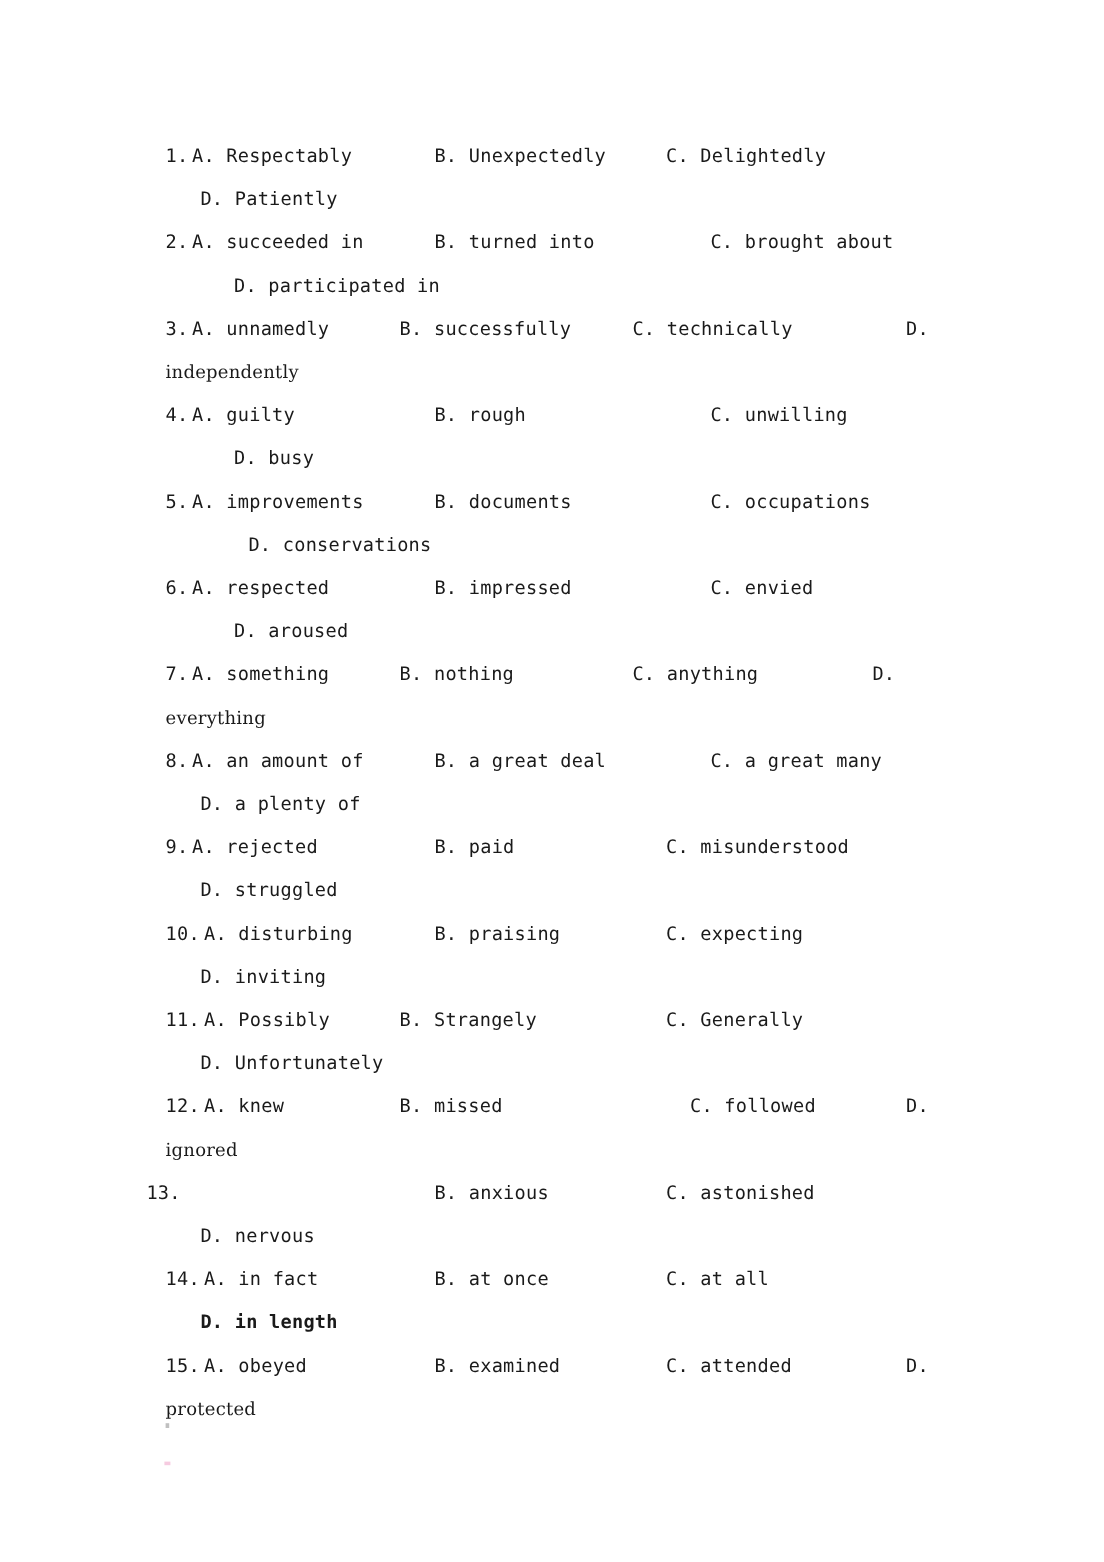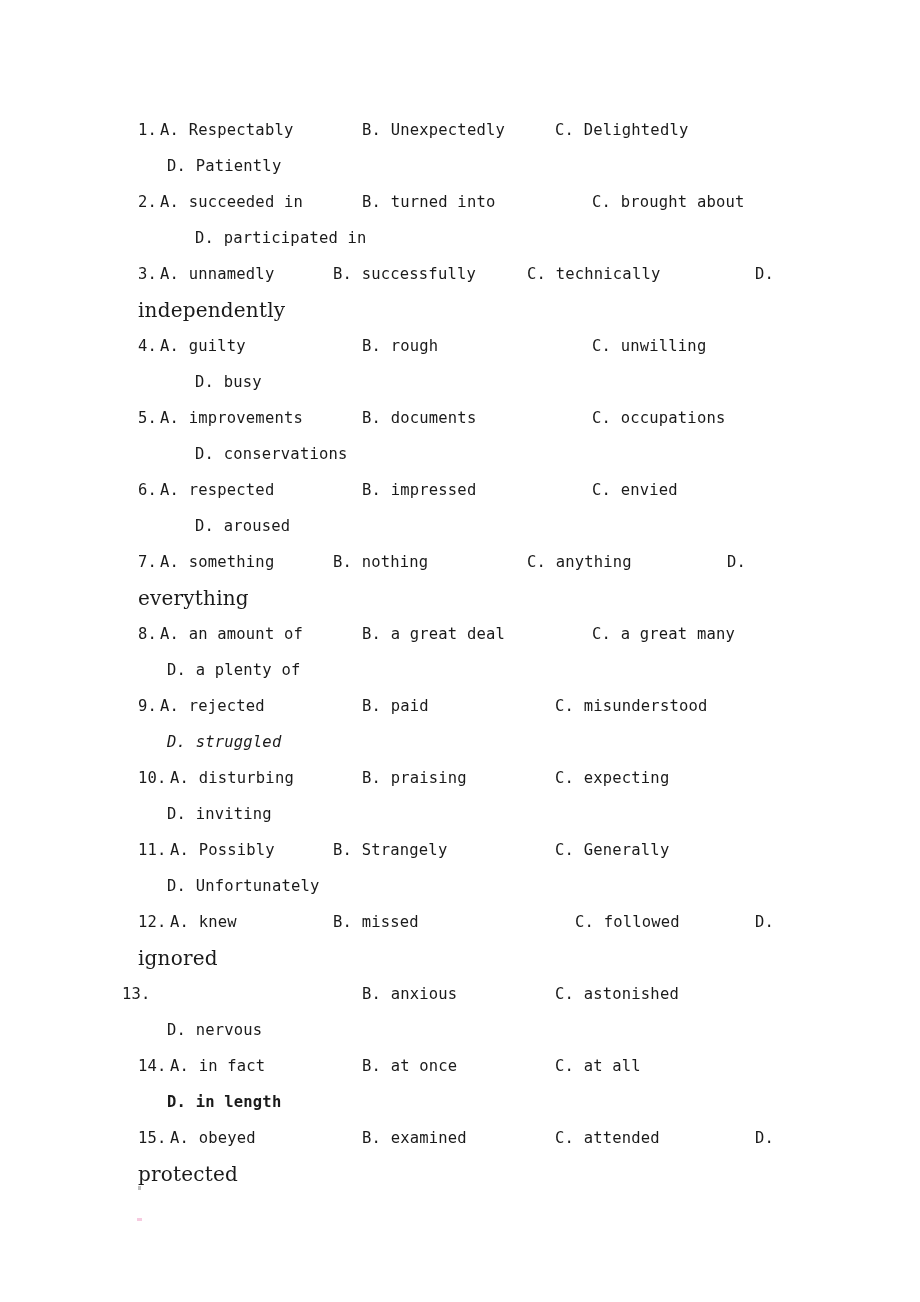--- a/index.html
+++ b/index.html
@@ -50,21 +50,21 @@
   }
   .opt .txt {
     display: inline;
   }
   
   .wrap-line {
     position: absolute;
     left: 138px;
     top: 0;
     font-family: "DejaVu Serif", "Liberation Serif", serif;
-    font-size: 20px;
+    font-size: 15px;
     white-space: nowrap;
   }
   .smudge {
     position: absolute;
     left: 137px;
     top: 1218px;
     width: 5px;
     height: 3px;
     background: #f3b9d6;
     opacity: 0.75;
@@ -129,21 +129,21 @@
           <span class="opt" style="left: 195px;"><span class="lbl">D.</span>&nbsp;<span class="txt">busy</span></span>
         </div>
       </div>
       <div class="q-block">
         <div class="doc-line" style="position: absolute; left: 0px; top: 400px; width: 920px;">
           <span class="opt" style="left: 138px;">5.</span>
           <span class="opt" style="left: 160px;"><span class="lbl">A.</span>&nbsp;<span class="txt">improvements</span></span>
           <span class="opt" style="left: 362px;"><span class="lbl">B.</span>&nbsp;<span class="txt">documents</span></span>
           <span class="opt" style="left: 592px;"><span class="lbl">C.</span>&nbsp;<span class="txt">occupations</span></span>
         </div>
-        <div class="doc-line" style="position: absolute; left: 0px; top: 436px; width: 852px;">
+        <div class="doc-line" style="position: absolute; left: 12px; top: 436px; width: 852px;">
           <span class="opt" style="left: 195px;"><span class="lbl">D.</span>&nbsp;<span class="txt">conservations</span></span>
         </div>
       </div>
       <div class="q-block">
         <div class="doc-line" style="position: absolute; left: 0px; top: 472px; width: 920px;">
           <span class="opt" style="left: 138px;">6.</span>
           <span class="opt" style="left: 160px;"><span class="lbl">A.</span>&nbsp;<span class="txt">respected</span></span>
           <span class="opt" style="left: 362px;"><span class="lbl">B.</span>&nbsp;<span class="txt">impressed</span></span>
           <span class="opt" style="left: 592px;"><span class="lbl">C.</span>&nbsp;<span class="txt">envied</span></span>
         </div>
@@ -174,21 +174,21 @@
           <span class="opt" style="left: 167px;"><span class="lbl">D.</span>&nbsp;<span class="txt">a plenty of</span></span>
         </div>
       </div>
       <div class="q-block">
         <div class="doc-line" style="position: absolute; left: 0px; top: 688px; width: 920px;">
           <span class="opt" style="left: 138px;">9.</span>
           <span class="opt" style="left: 160px;"><span class="lbl">A.</span>&nbsp;<span class="txt">rejected</span></span>
           <span class="opt" style="left: 362px;"><span class="lbl">B.</span>&nbsp;<span class="txt">paid</span></span>
           <span class="opt" style="left: 555px;"><span class="lbl">C.</span>&nbsp;<span class="txt">misunderstood</span></span>
         </div>
-        <div class="doc-line" style="position: absolute; left: 0px; top: 724px; width: 740px; font-style: italic;">
+        <div class="doc-line" style="position: absolute; left: 0px; top: 724px; width: 740px;">
           <span class="opt" style="left: 167px;"><span class="lbl">D.</span>&nbsp;<span class="txt">struggled</span></span>
         </div>
       </div>
       <div class="q-block">
         <div class="doc-line" style="position: absolute; left: 0px; top: 760px; width: 735px;">
           <span class="opt" style="left: 138px;">10.</span>
           <span class="opt" style="left: 170px;"><span class="lbl">A.</span>&nbsp;<span class="txt">disturbing</span></span>
           <span class="opt" style="left: 362px;"><span class="lbl">B.</span>&nbsp;<span class="txt">praising</span></span>
           <span class="opt" style="left: 555px;"><span class="lbl">C.</span>&nbsp;<span class="txt">expecting</span></span>
         </div>

